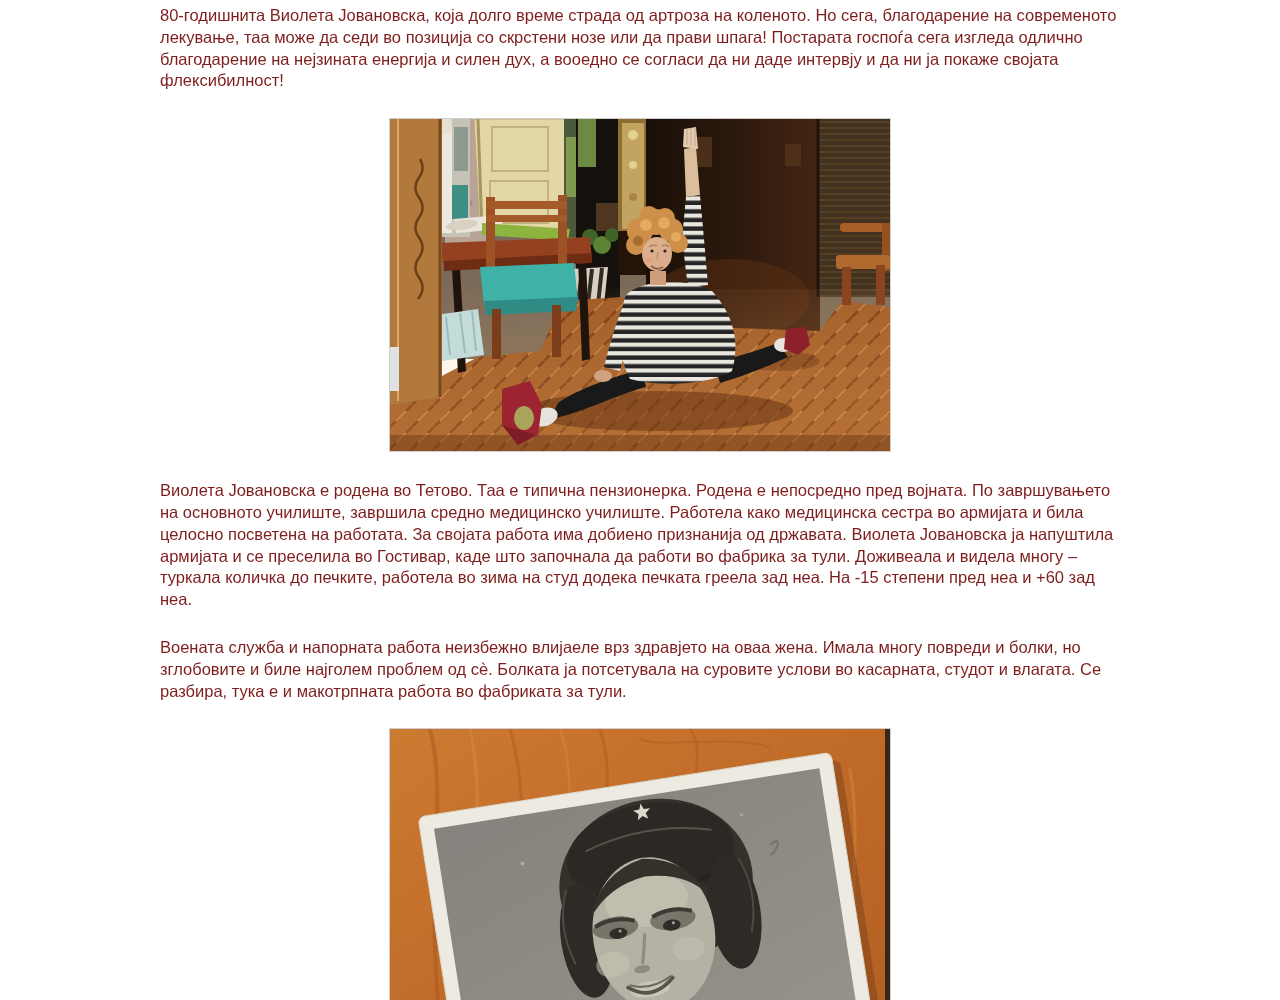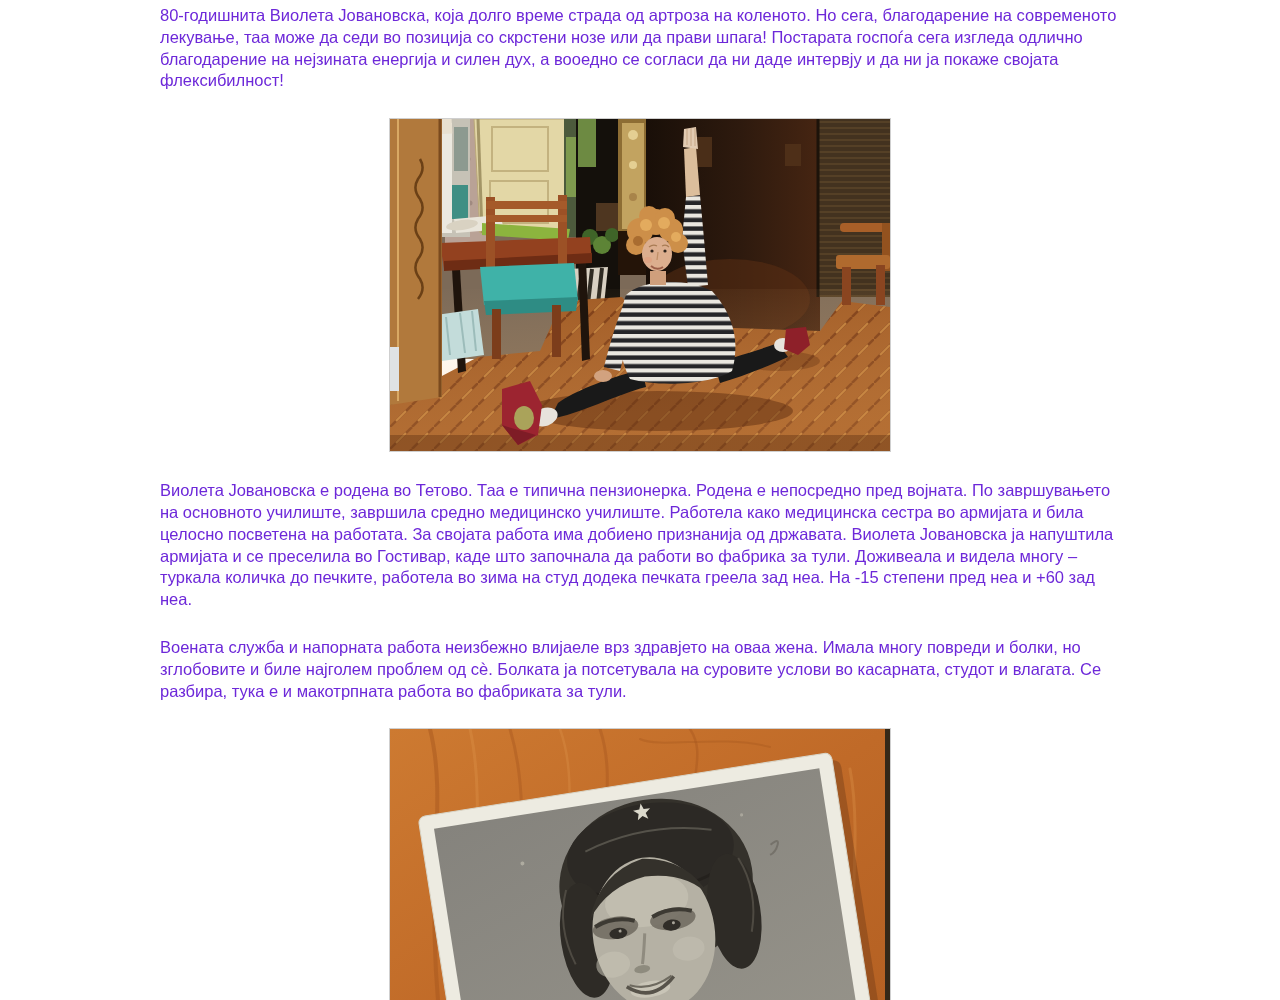--- a/index.html
+++ b/index.html
@@ -12,21 +12,21 @@
     font-family: "Liberation Sans", "DejaVu Sans", sans-serif;
   }
   .content {
     width: 960px;
     margin: 0 auto;
     padding-top: 5px;
   }
   .para {
     font-size: 16.5px;
     line-height: 21.8px;
-    color: #6d28d9;
+    color: #7f1d1d;
     margin: 0 0 26px 0;
     text-align: left;
   }
   .fig {
     margin: 20px 0 25px 0;
     text-align: center;
   }
   .fig-last { margin-bottom: 0; }
   .photo-frame {
     display: inline-block;

